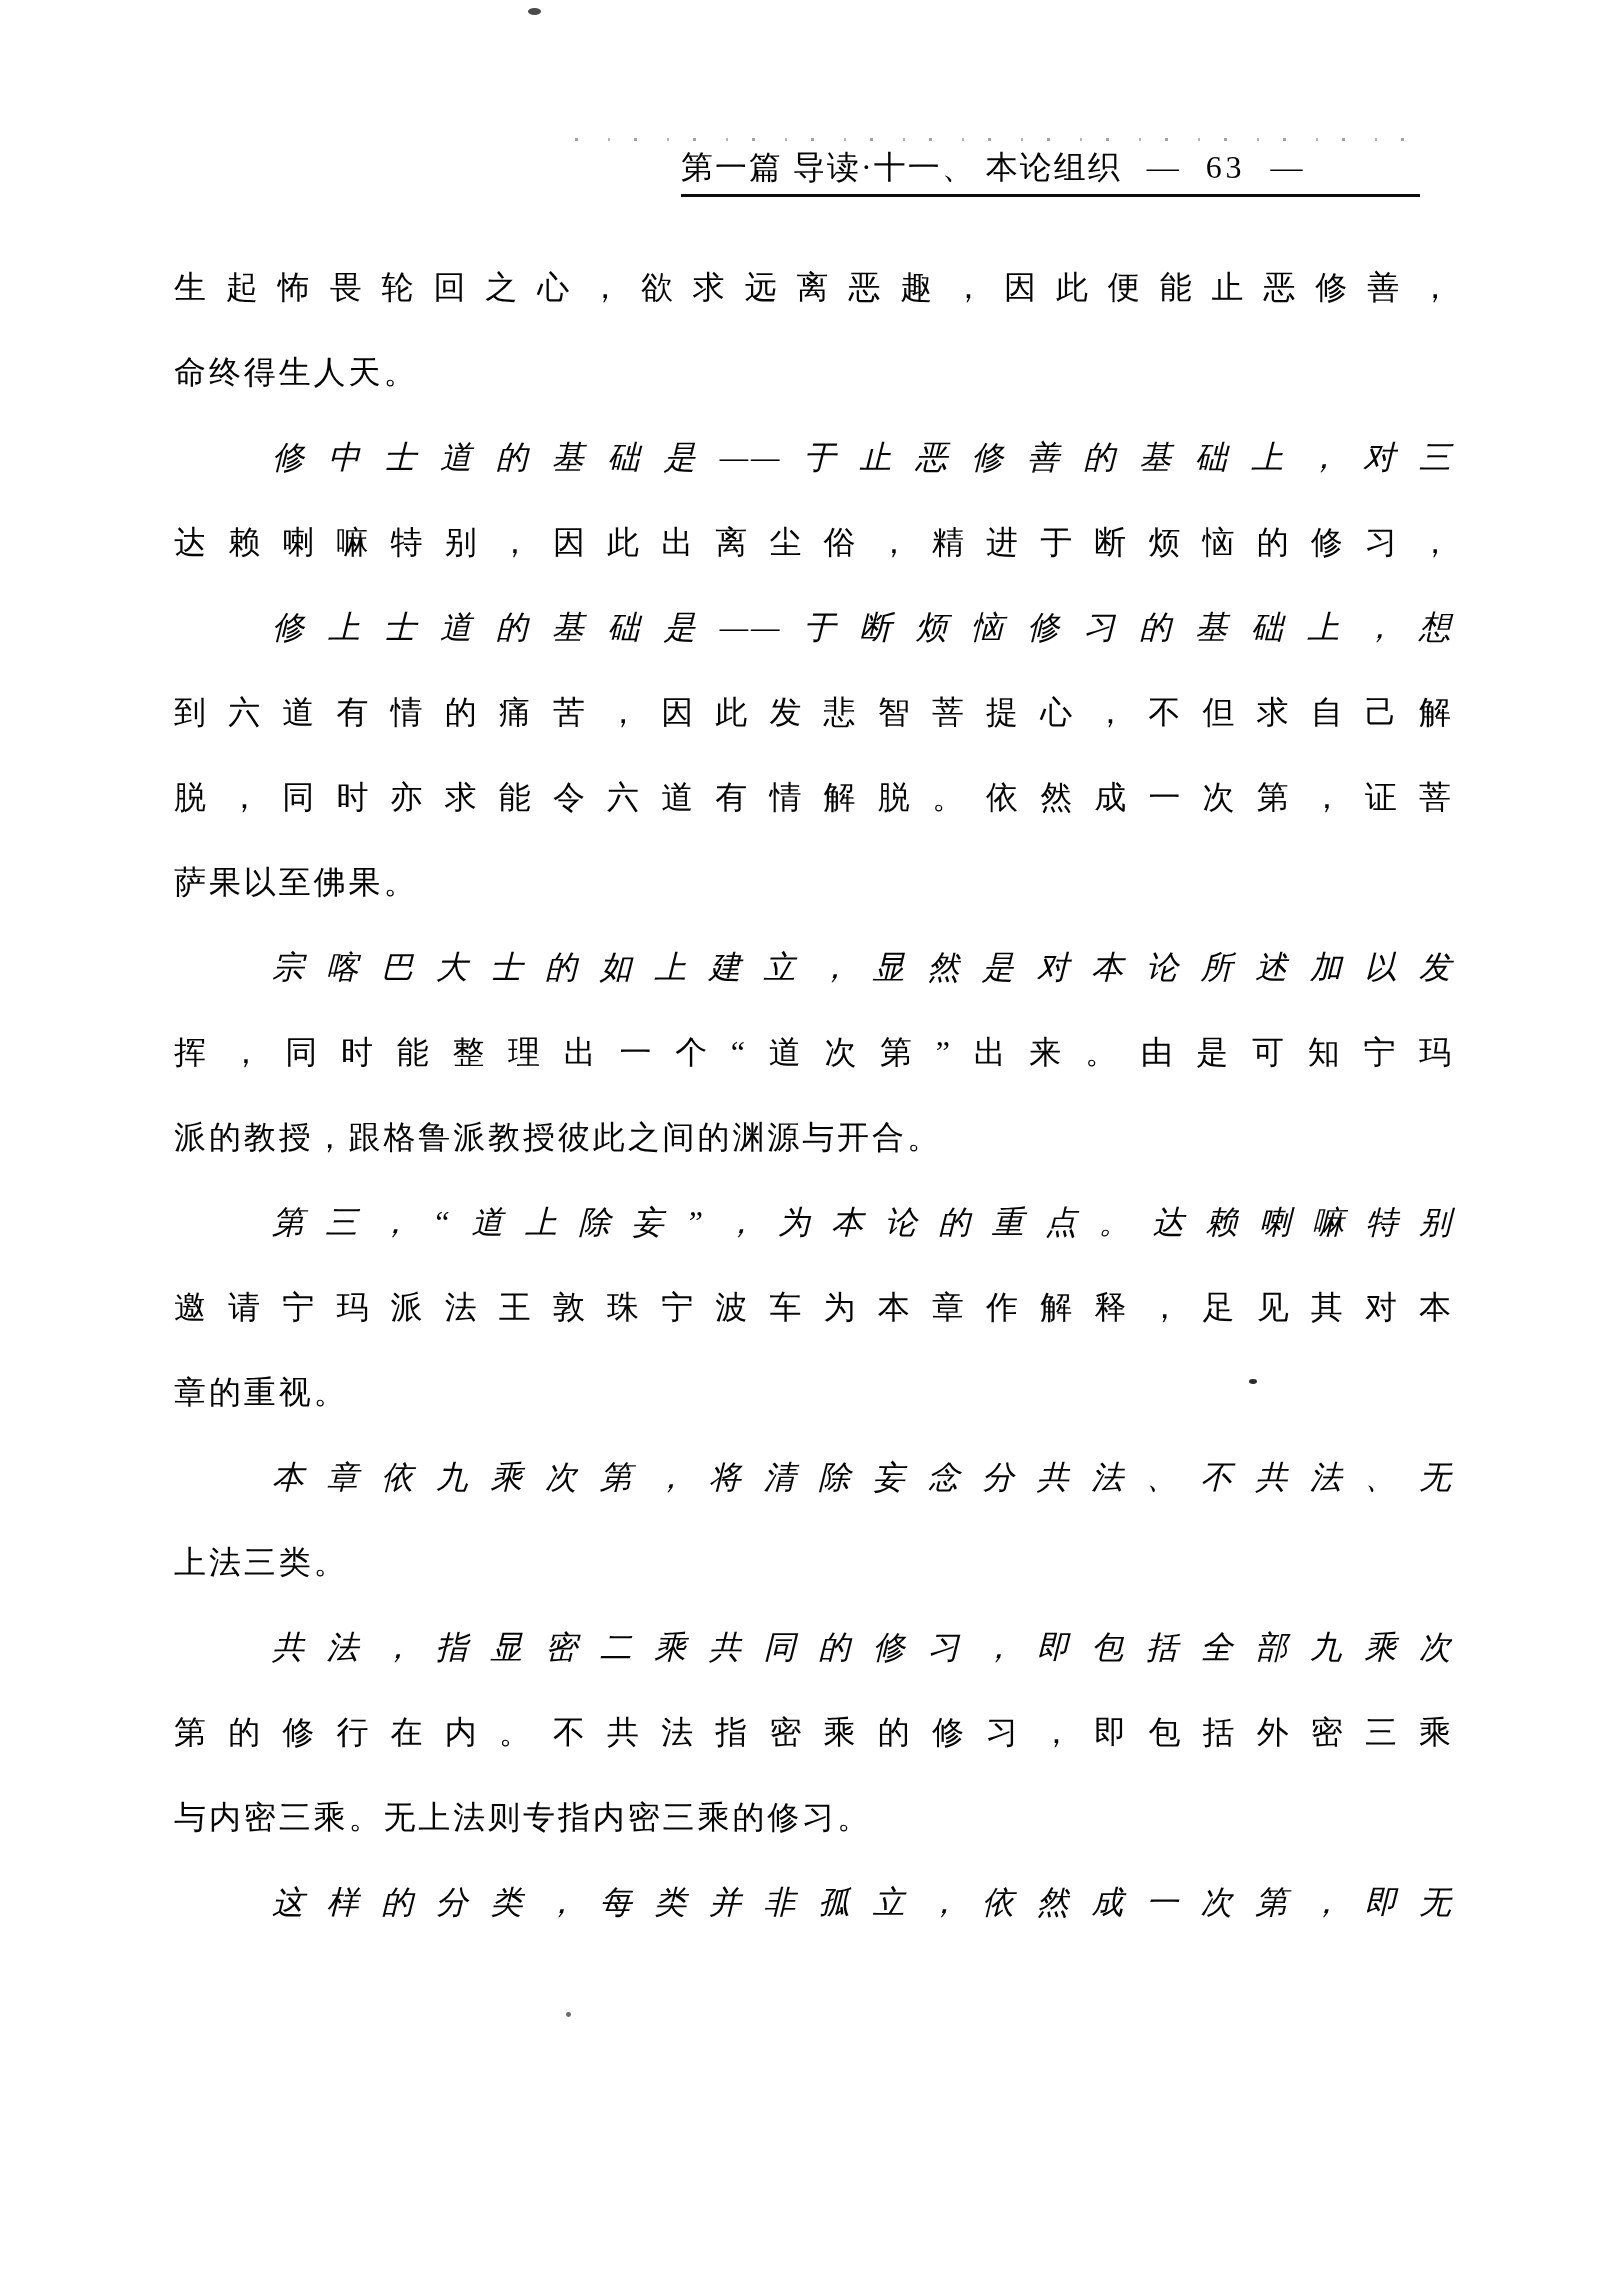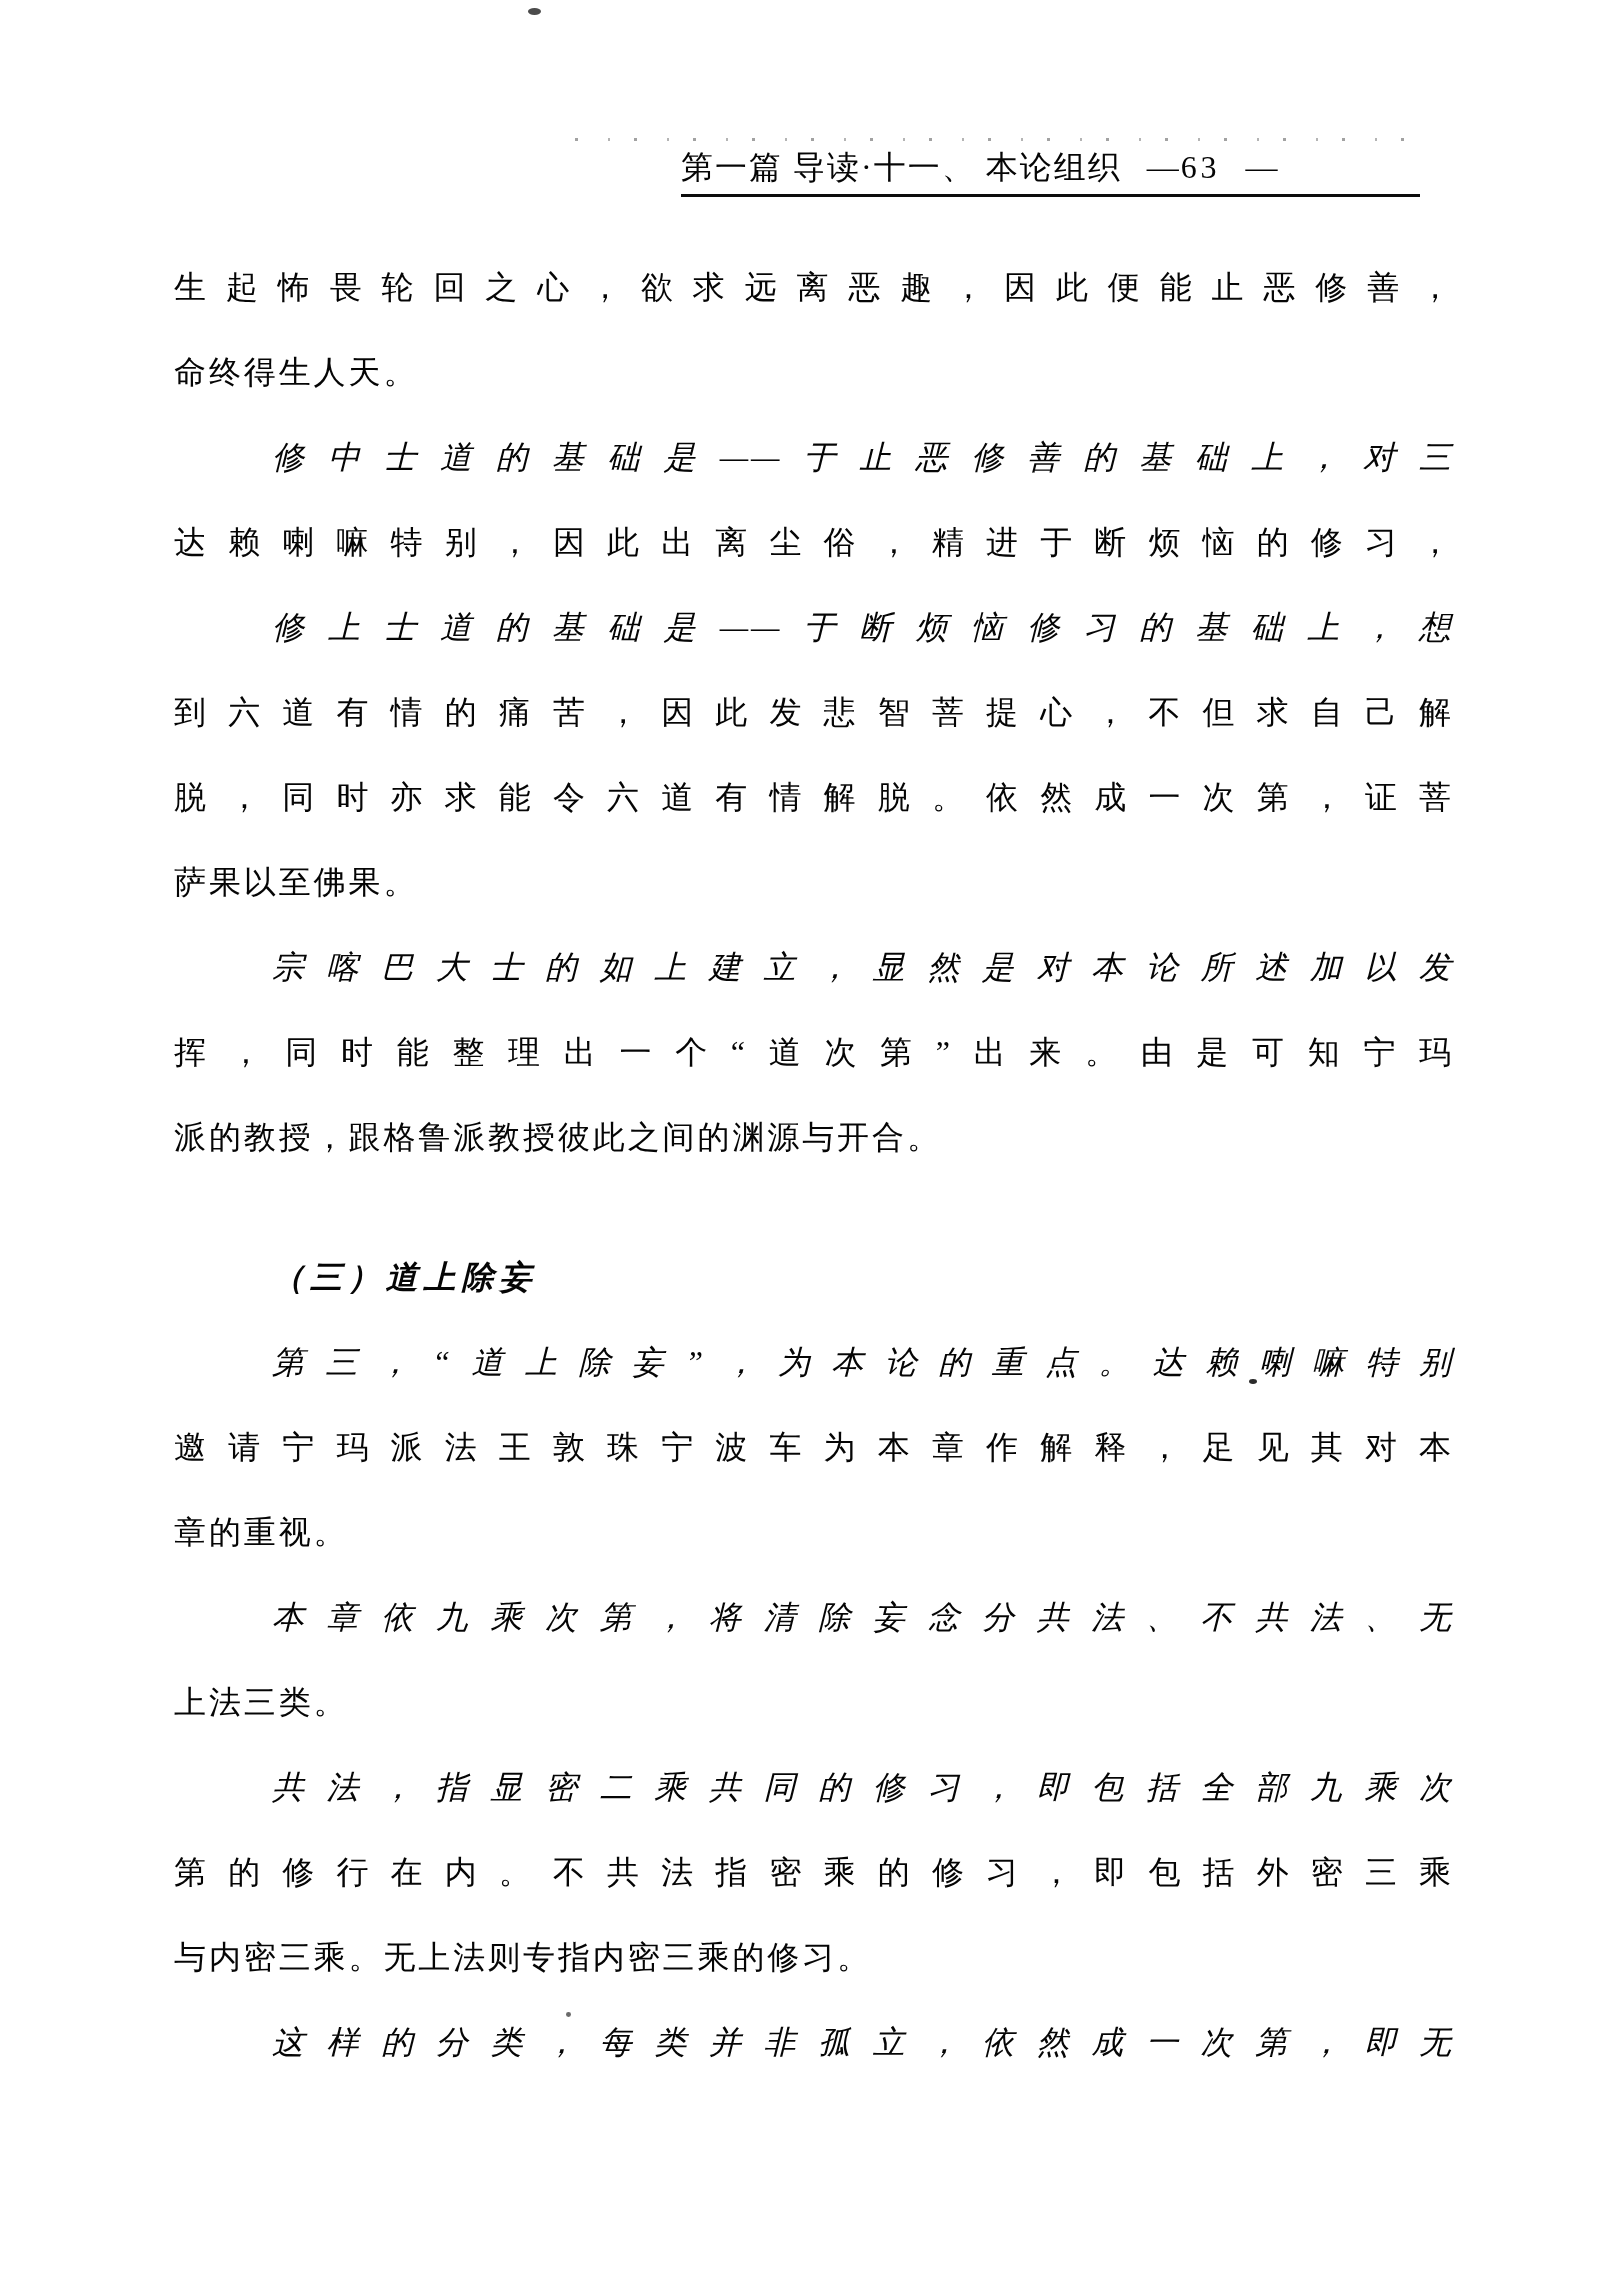--- a/index.html
+++ b/index.html
@@ -24,21 +24,21 @@
     left: 681px;
     width: 739px;
     font-size: 32px;
     line-height: 43px;
     letter-spacing: 2px;
     white-space: nowrap;
     padding-bottom: 4.9px;
     border-bottom: 3.9px solid #0c0c0c;
   }
   .header .hdr-dash { margin-left: 25px; }
-  .header .hdr-page { letter-spacing: 3.9px; }
+  .header .hdr-page { margin-left: 25px; letter-spacing: 3.9px; }
 
   
   .noise-line {
     position: absolute;
     top: 138px;
     left: 575px;
     width: 834px;
     height: 2.9px;
     opacity: 0.55;
     background: repeating-linear-gradient(90deg,
@@ -103,21 +103,20 @@
     <div class="line indent justify">修中士道的基础是——于止恶修善的基础上，对三</div>
     <div class="line justify">达赖喇嘛特别，因此出离尘俗，精进于断烦恼的修习，</div>
     <div class="line indent justify">修上士道的基础是——于断烦恼修习的基础上，想</div>
     <div class="line justify">到六道有情的痛苦，因此发悲智菩提心，不但求自己解</div>
     <div class="line justify">脱，同时亦求能令六道有情解脱。依然成一次第，证菩</div>
     <div class="line">萨果以至佛果。</div>
     <div class="line indent justify">宗喀巴大士的如上建立，显然是对本论所述加以发</div>
     <div class="line justify">挥，同时能整理出一个“道次第”出来。由是可知宁玛</div>
     <div class="line">派的教授，跟格鲁派教授彼此之间的渊源与开合。</div>
 
-    <div class="line heading indent">（三）道上除妄</div>
 
     <div class="line indent justify">第三，“道上除妄”，为本论的重点。达赖喇嘛特别</div>
     <div class="line justify">邀请宁玛派法王敦珠宁波车为本章作解释，足见其对本</div>
     <div class="line">章的重视。</div>
     <div class="line indent justify">本章依九乘次第，将清除妄念分共法、不共法、无</div>
     <div class="line">上法三类。</div>
     <div class="line indent justify">共法，指显密二乘共同的修习，即包括全部九乘次</div>
     <div class="line justify">第的修行在内。不共法指密乘的修习，即包括外密三乘</div>
     <div class="line">与内密三乘。无上法则专指内密三乘的修习。</div>
     <div class="line indent justify">这样的分类，每类并非孤立，依然成一次第，即无</div>

